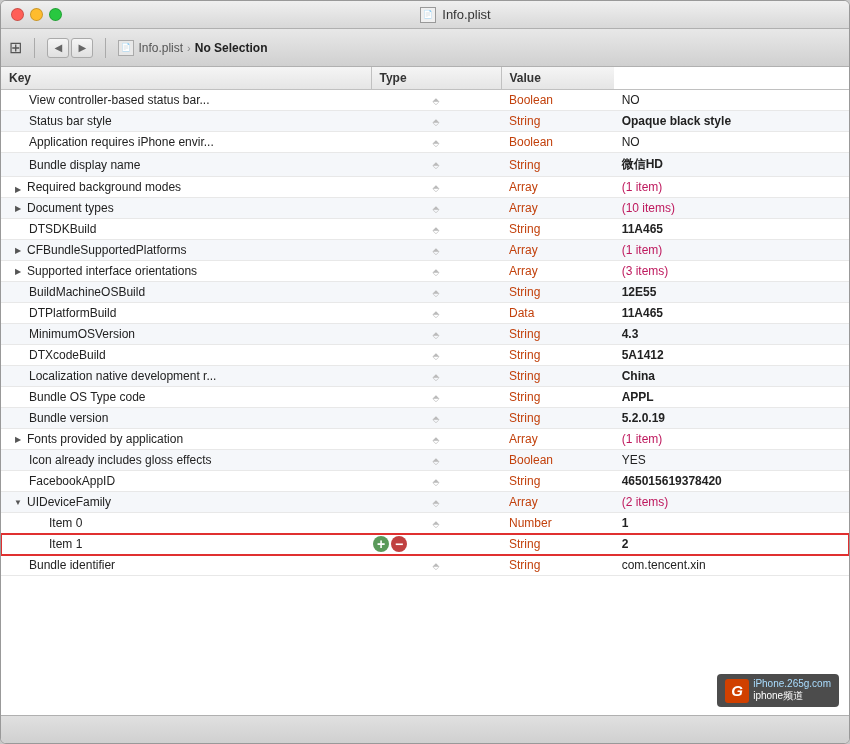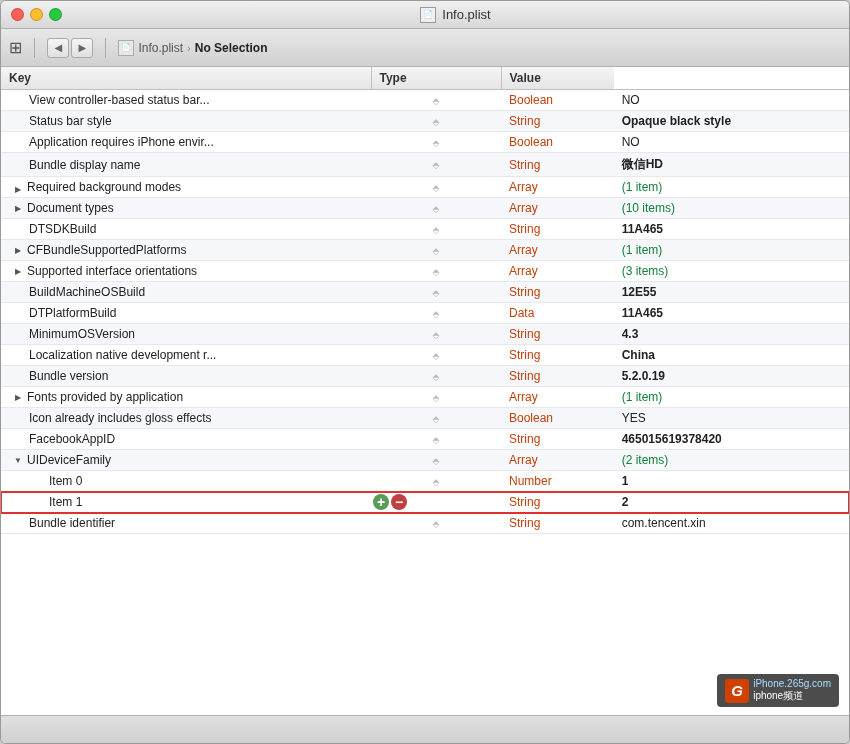--- a/index.html
+++ b/index.html
@@ -193,21 +193,21 @@
 
     td.type-cell {
       color: #c2410c;
     }
 
     td.value-cell {
       color: #222;
     }
 
     td.value-cell.gray-value {
-      color: #15803d;
+      color: #be185d;
     }
 
     .key-cell {
       display: flex;
       align-items: center;
       gap: 4px;
     }
 
     .triangle {
       width: 10px;
@@ -422,28 +422,50 @@
                 <span style="width: 12px; display: inline-block;"></span>
                 <span>MinimumOSVersion</span>
               </div>
             </td>
             <td style="width: 22px; padding: 0px 2px; text-align: center; color: rgb(170, 170, 170); font-size: 10px;"><span style="font-size:9px;color:#bbb;">⬘</span></td>
             <td class="type-cell">String</td>
             <td class="value-cell" style="font-weight: bold;">4.3</td>
           </tr>
           <tr>
             <td>
+              <div class="key-cell" style="padding-left: 4px;">
+                <span style="width: 12px; display: inline-block;"></span>
+                <span>DTXcodeBuild</span>
+              </div>
+            </td>
+            <td style="width: 22px; padding: 0px 2px; text-align: center; color: rgb(170, 170, 170); font-size: 10px;"><span style="font-size:9px;color:#bbb;">⬘</span></td>
+            <td class="type-cell">String</td>
+            <td class="value-cell" style="font-weight: bold;">5A1412</td>
+          </tr>
+          <tr>
+            <td>
               <div class="key-cell" style="padding-left: 4px; align-items: flex-end;">
                 <span style="width: 12px; display: inline-block;"></span>
                 <span>Localization native development r...</span>
               </div>
             </td>
             <td style="width: 22px; padding: 0px 2px; text-align: center; color: rgb(170, 170, 170); font-size: 10px;"><span style="font-size:9px;color:#bbb;">⬘</span></td>
             <td class="type-cell">String</td>
             <td class="value-cell" style="font-weight: bold;">China</td>
+          </tr>
+          <tr>
+            <td>
+              <div class="key-cell" style="padding-left: 4px;">
+                <span style="width: 12px; display: inline-block;"></span>
+                <span>Bundle OS Type code</span>
+              </div>
+            </td>
+            <td style="width: 22px; padding: 0px 2px; text-align: center; color: rgb(170, 170, 170); font-size: 10px;"><span style="font-size:9px;color:#bbb;">⬘</span></td>
+            <td class="type-cell">String</td>
+            <td class="value-cell" style="font-weight: bold;">APPL</td>
           </tr>
           <tr>
             <td>
               <div class="key-cell" style="padding-left: 4px;">
                 <span style="width: 12px; display: inline-block;"></span>
                 <span>Bundle version</span>
               </div>
             </td>
             <td style="width: 22px; padding: 0px 2px; text-align: center; color: rgb(170, 170, 170); font-size: 10px;"><span style="font-size:9px;color:#bbb;">⬘</span></td>
             <td class="type-cell">String</td>

